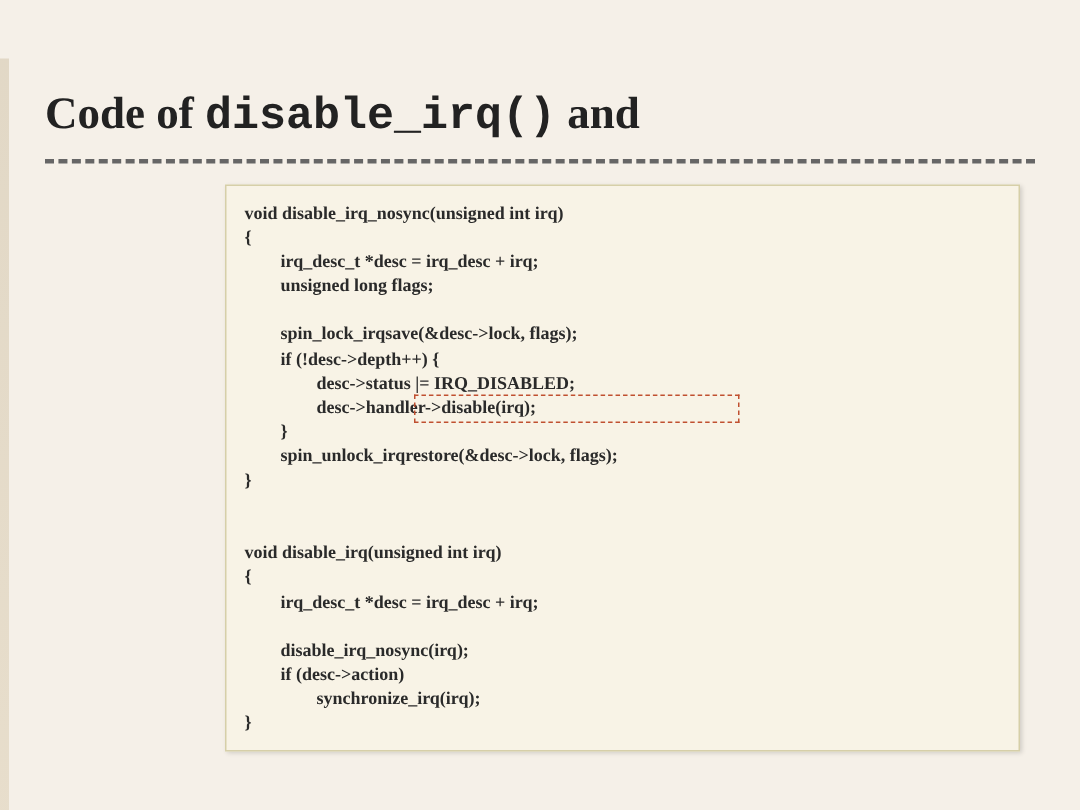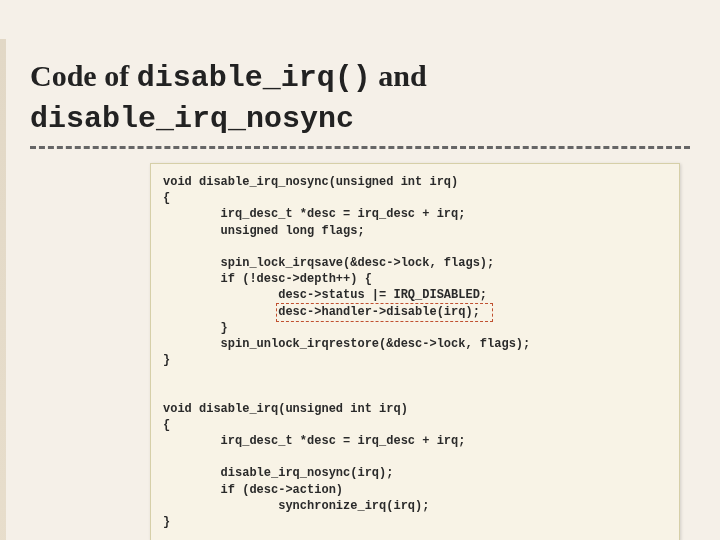--- a/index.html
+++ b/index.html
@@ -32,21 +32,21 @@
   .divider {
     border: none;
     border-top: 3px dashed #666;
     margin: 6px 0 14px 0;
   }
   .codebox {
     background: #f8f3e6;
     border: 1px solid #d6cfa8;
     margin: 0 10px 0 120px;
     padding: 10px 12px;
-    font-family: Liberation Mono, monospace;
+    font-family: Liberation Serif, serif;
     font-weight: bold;
     font-size: 12px;
     line-height: 1.35;
     color: #2a2a2a;
     white-space: pre;
     box-shadow: 1px 1px 3px rgba(0,0,0,0.15);
     position: relative;
   }
   .highlight-box {
     position: absolute;
@@ -71,21 +71,21 @@
     opacity: 0.25;
   }
 </style>
 </head>
 <body>
 
 <div class="slide">
   <div class="side-accent"></div>
 
   <h1 class="title">
-    <span>Code of </span><span class="mono">disable_irq()</span><span> and </span><br><span class="mono">disable_irq_nosync</span>
+    <span>Code of </span><span class="mono">disable_irq()</span><span> and </span><br>
   </h1>
 
   <hr class="divider">
 
   <div class="codebox"><span>void disable_irq_nosync(unsigned int irq)
 {
         irq_desc_t *desc = irq_desc + irq;
         unsigned long flags;
 
         spin_lock_irqsave(&amp;desc-&gt;lock, flags);

